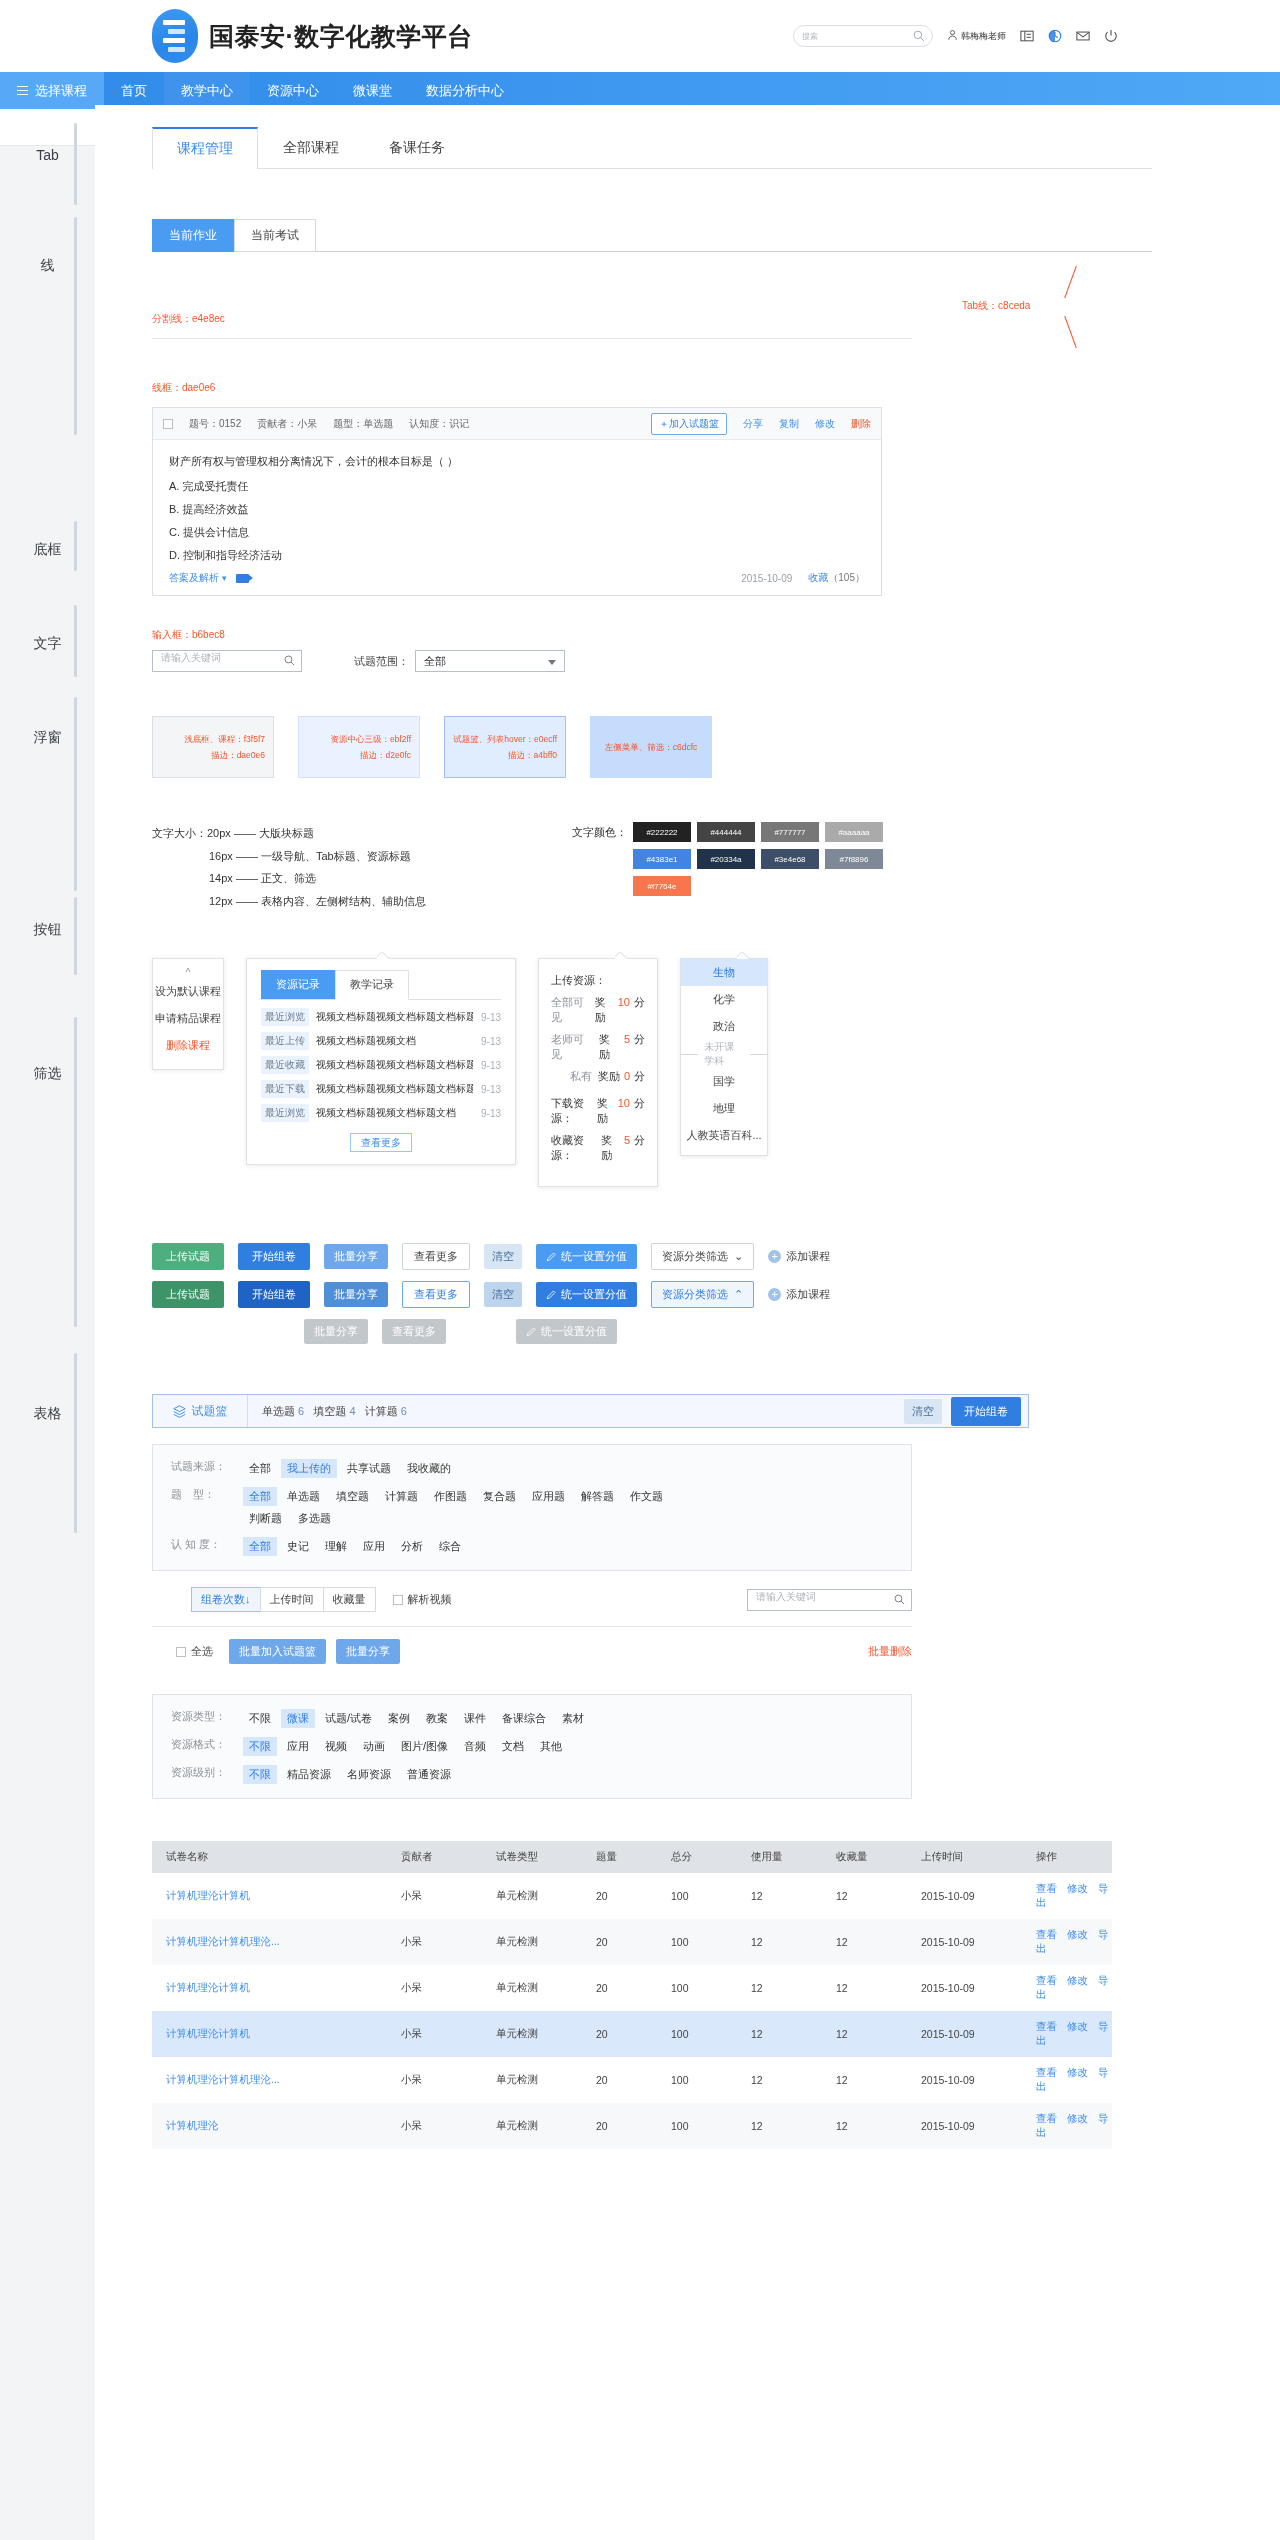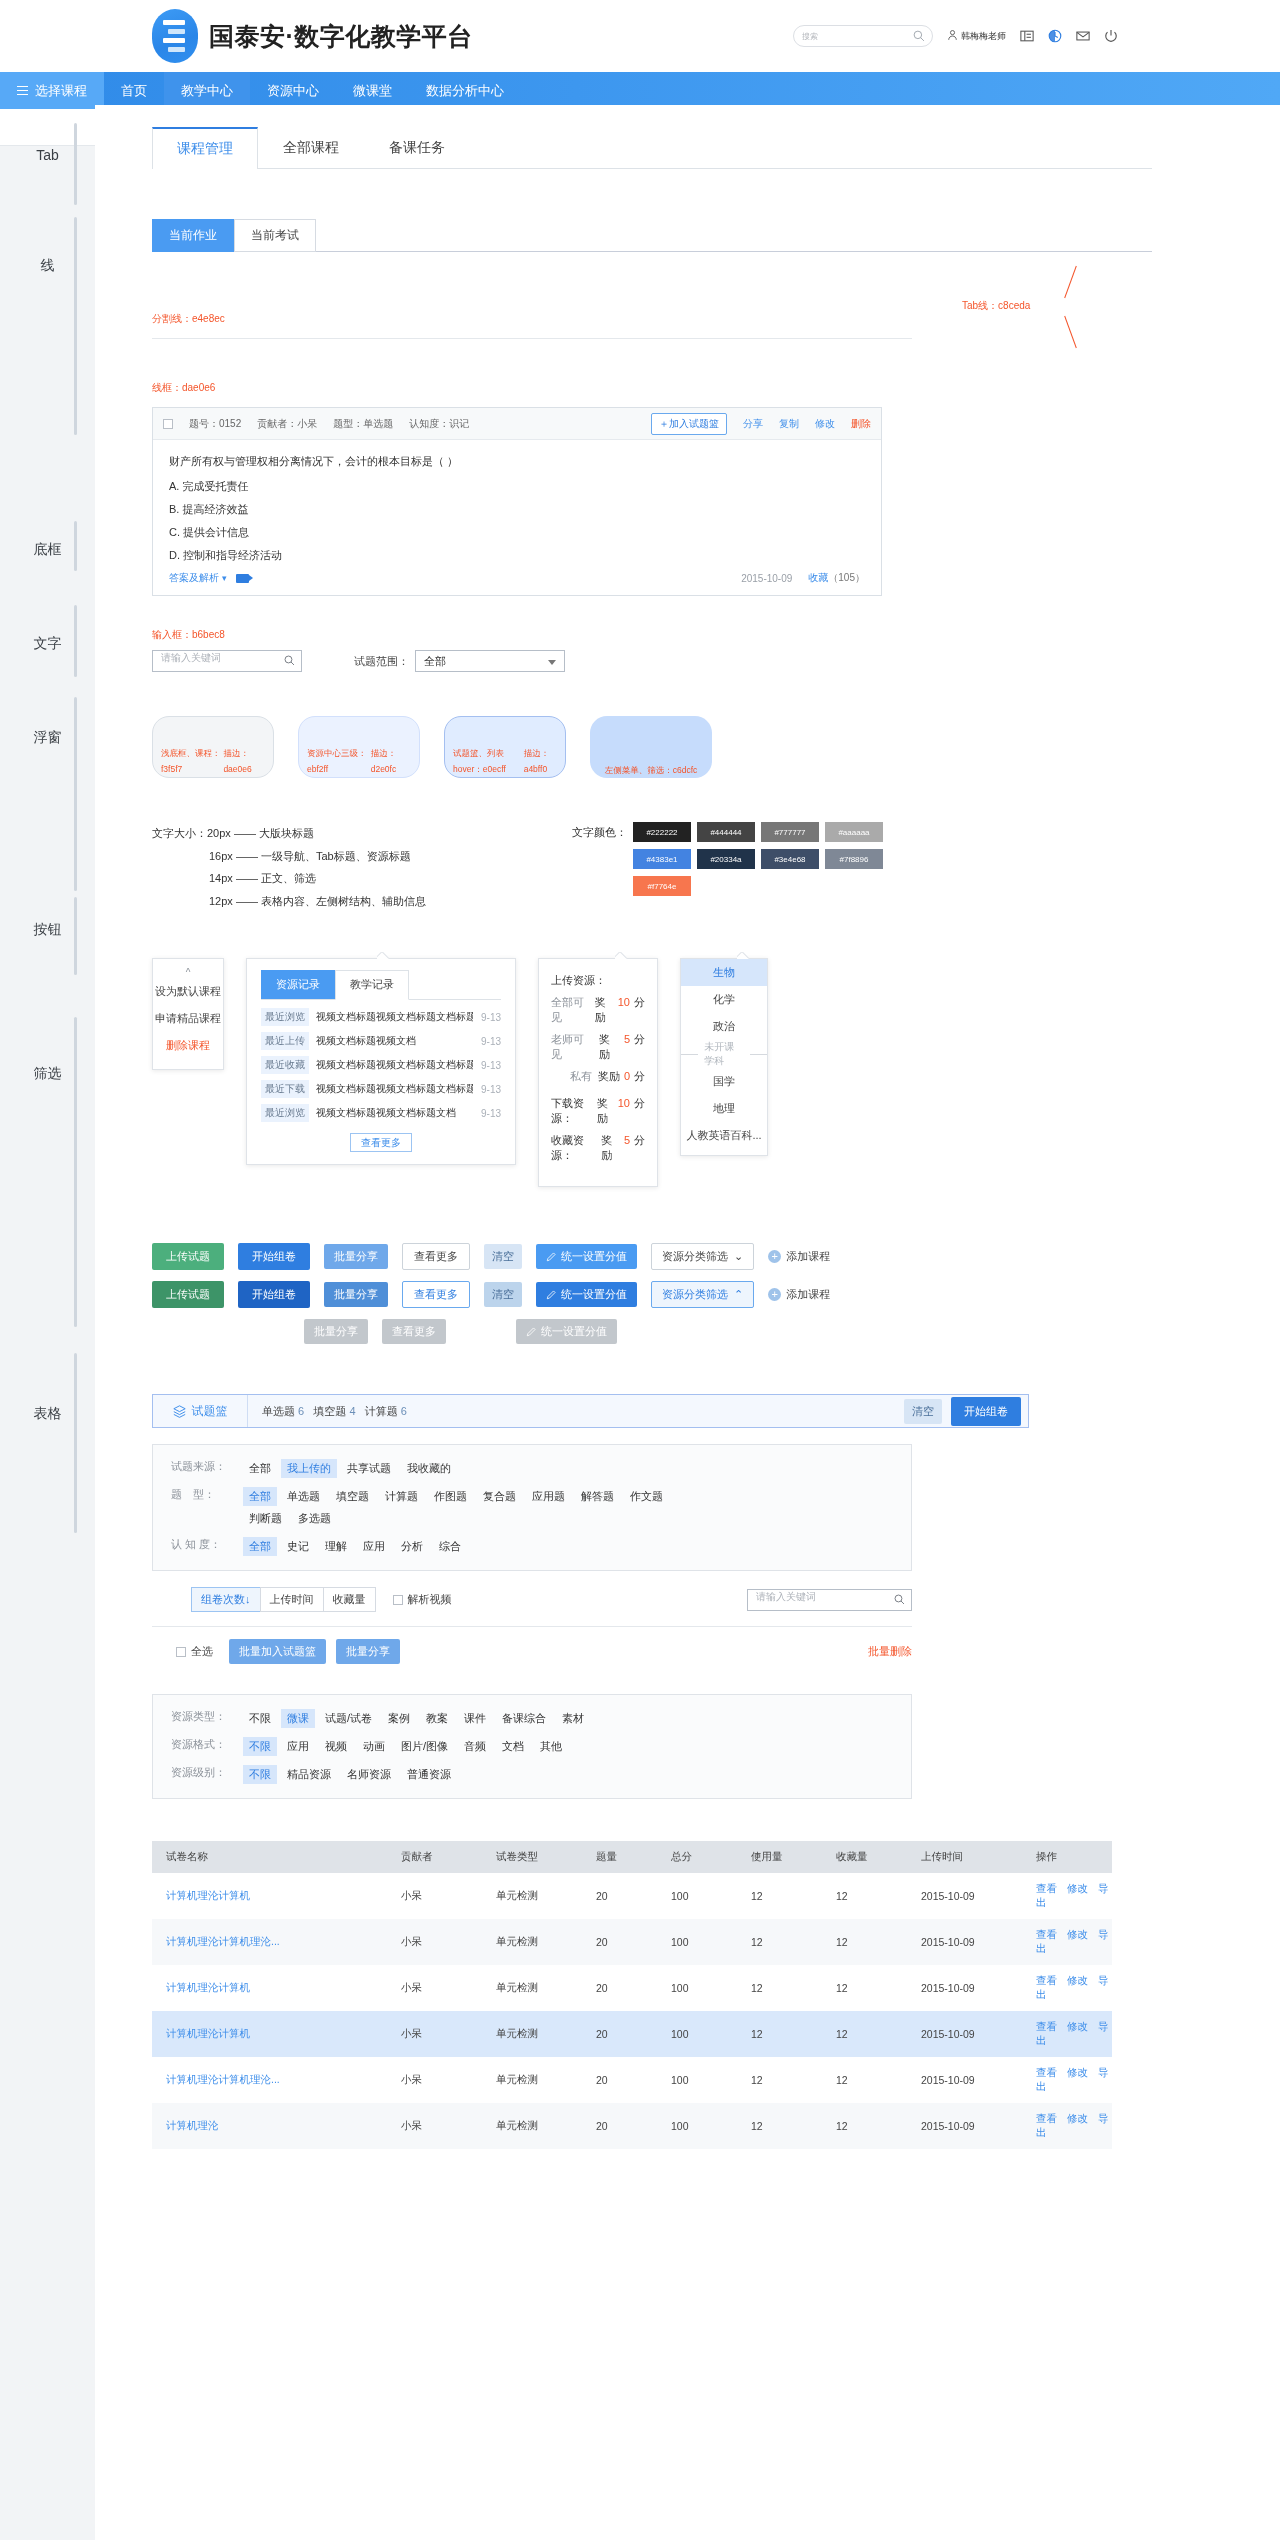--- a/index.html
+++ b/index.html
@@ -121,21 +121,21 @@
   }
   .inp .mag { position:absolute; right:6px; top:4px; }
   .sel-label { font-size:11px; color:#444; }
   .sel {
     width:150px; height:22px; border:1px solid #b6bec8; display:flex; align-items:center;
     padding:0 8px; font-size:11px; color:#333; position:relative; background:#fff;
   }
   .sel .caret { position:absolute; right:8px; top:9px; border-left:4px solid transparent; border-right:4px solid transparent; border-top:5px solid #777; }
   
   .swatches { display:flex; gap:24px; }
-  .sw { width:122px; height:62px; display:flex; flex-direction:row; align-items:flex-end; justify-content:center; padding:0 8px;border-radius:17px; }
+  .sw { width:122px; height:62px; display:flex; flex-direction:column; align-items:flex-end; justify-content:center; padding:0 8px; }
   .sw div { font-size:8.5px; color:#f4552b; line-height:1.9; }
   
   .typ-row { font-size:11px; color:#333; line-height:2.05; }
   .colorchip { width:58px; height:20px; display:flex; align-items:center; justify-content:center; font-size:8px; color:#fff; }
   
   .pop { background:#fff; border:1px solid #dfe3e8; box-shadow:0 1px 5px rgba(0,0,0,.09); position:relative; }
   .pop .arrow { position:absolute; top:-7px; width:13px; height:7px; overflow:hidden; }
   .pop .arrow:before { content:""; position:absolute; left:0; top:1px; width:9px; height:9px; background:#fff; border-left:1px solid #dfe3e8; border-top:1px solid #dfe3e8; transform:rotate(45deg); transform-origin:center; }
   .menu-item { font-size:11px; color:#444; text-align:center; padding:6px 0; }
   .menu-item.danger { color:#f4552b; }

